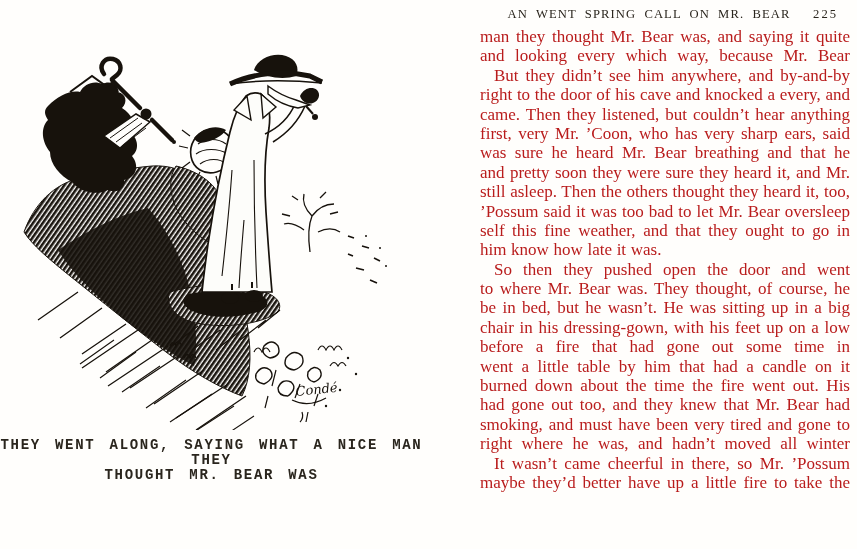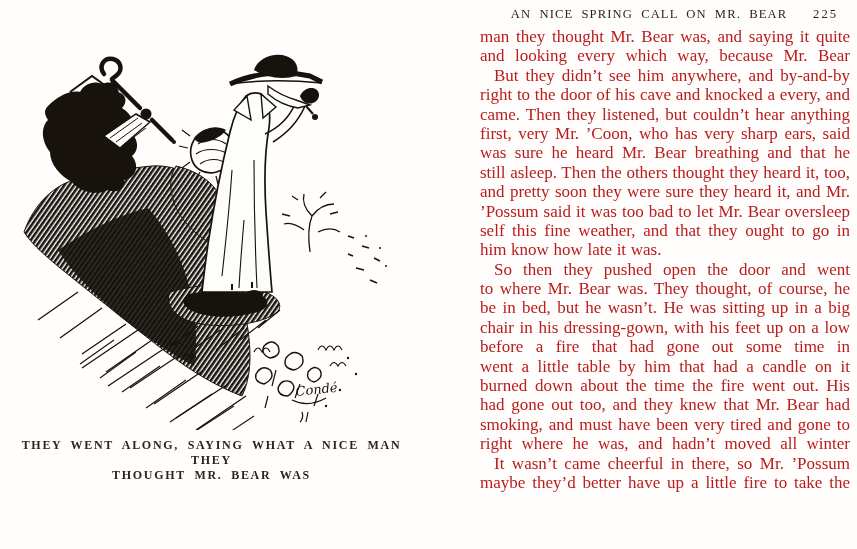--- a/index.html
+++ b/index.html
@@ -2,22 +2,22 @@
 <html><head>
 <meta charset="utf-8">
 <style>
   html,body{margin:0;padding:0;background:#ffffff;}
   .spread{position:relative;width:857px;height:549px;background:#fffefc;overflow:hidden;
           font-family:"Liberation Serif", serif;color:#282218;}
   
   .left-page{position:absolute;left:0;top:0;width:440px;height:549px;}
   .illustration{position:absolute;left:18px;top:40px;width:400px;height:390px;}
   .caption{position:absolute;left:0;top:438px;width:423px;text-align:center;
-           font-weight:700;font-size:12px;letter-spacing:1.7px;word-spacing:4px;
-           line-height:15px;color:#2a251d;}
+           font-weight:700;font-size:14px;letter-spacing:1.7px;word-spacing:4px;
+           line-height:15px;color:#2a251d;font-family:Liberation Mono, monospace;}
   
   .right-page{position:absolute;left:0;top:0;width:857px;height:549px;}
   .running-head{position:absolute;left:480px;top:7px;width:370px;height:18px;
                 font-size:12.6px;letter-spacing:1.1px;word-spacing:4px;color:#2a251d;}
   .running-head .title{position:absolute;left:169px;transform:translateX(-50%);white-space:nowrap;}
   .running-head .folio{position:absolute;right:12px;letter-spacing:2px;}
   .body-text{position:absolute;left:480px;top:27px;width:370px;font-size:17px;
              color:#b91c1c;}
   .line{height:19.4px;line-height:19.4px;overflow:hidden;
         text-align:justify;text-align-last:justify;word-spacing:0.4px;}
@@ -124,33 +124,33 @@
     </svg>
 
     <div class="caption">
       <div>THEY WENT ALONG, SAYING WHAT A NICE MAN THEY</div>
       <div>THOUGHT MR. BEAR WAS</div>
     </div>
   </section>
 
   <section class="right-page">
     <header class="running-head">
-      <span class="title">AN NICE SPRING CALL ON MR. BEAR</span>
+      <span class="title">AN WENT SPRING CALL ON MR. BEAR</span>
       <span class="folio">225</span>
     </header>
     <div class="body-text">
         <div class="line">man they thought Mr. Bear was, and saying it quite loud,</div>
         <div class="line">and looking every which way, because Mr. Bear would be</div>
         <div class="line indent">But they didn’t see him anywhere, and by-and-by they got</div>
         <div class="line">right to the door of his cave and knocked a every, and nobody</div>
         <div class="line">came. Then they listened, but couldn’t hear anything at</div>
         <div class="line">first, very Mr. ’Coon, who has very sharp ears, said that he</div>
         <div class="line">was sure he heard Mr. Bear breathing and that he must be</div>
+        <div class="line">and pretty soon they were sure they heard it, and Mr.</div>
         <div class="line">still asleep. Then the others thought they heard it, too,</div>
-        <div class="line">and pretty soon they were sure they heard it, and Mr.</div>
         <div class="line">’Possum said it was too bad to let Mr. Bear oversleep him-</div>
         <div class="line">self this fine weather, and that they ought to go in and let</div>
         <div class="line last">him know how late it was.</div>
         <div class="line indent">So then they pushed open the door and went tiptoeing in</div>
         <div class="line">to where Mr. Bear was. They thought, of course, he would</div>
         <div class="line">be in bed, but he wasn’t. He was sitting up in a big arm-</div>
         <div class="line">chair in his dressing-gown, with his feet up on a low stool,</div>
         <div class="line">before a fire that had gone out some time in December,</div>
         <div class="line">went a little table by him that had a candle on it which had</div>
         <div class="line">burned down about the time the fire went out. His pipe</div>

